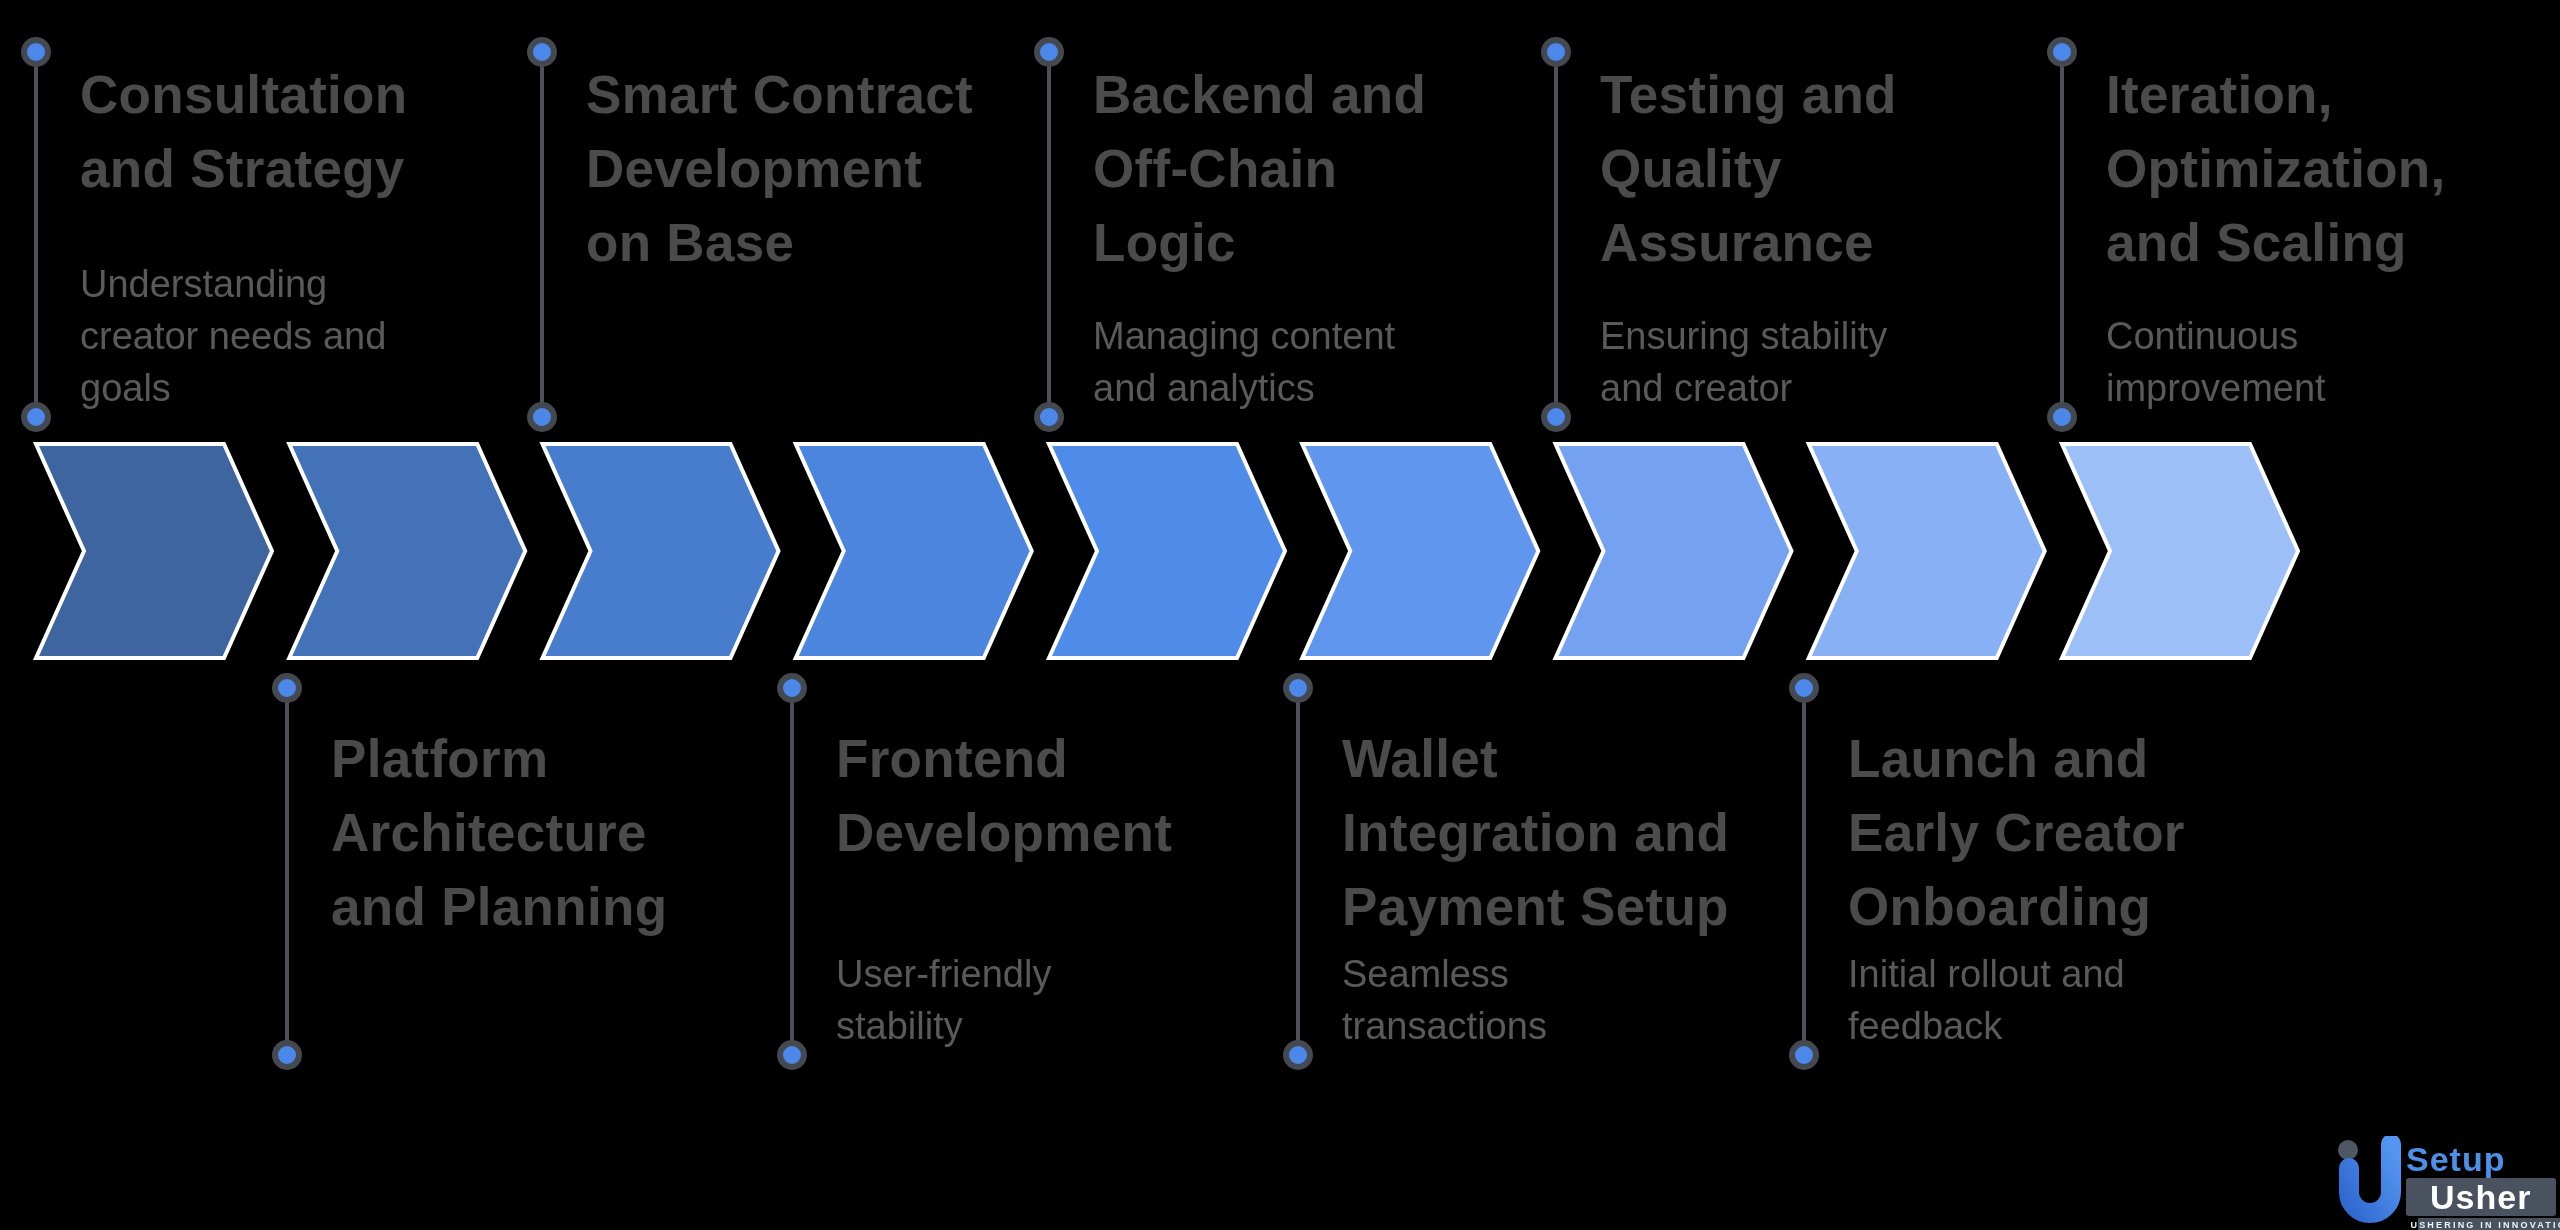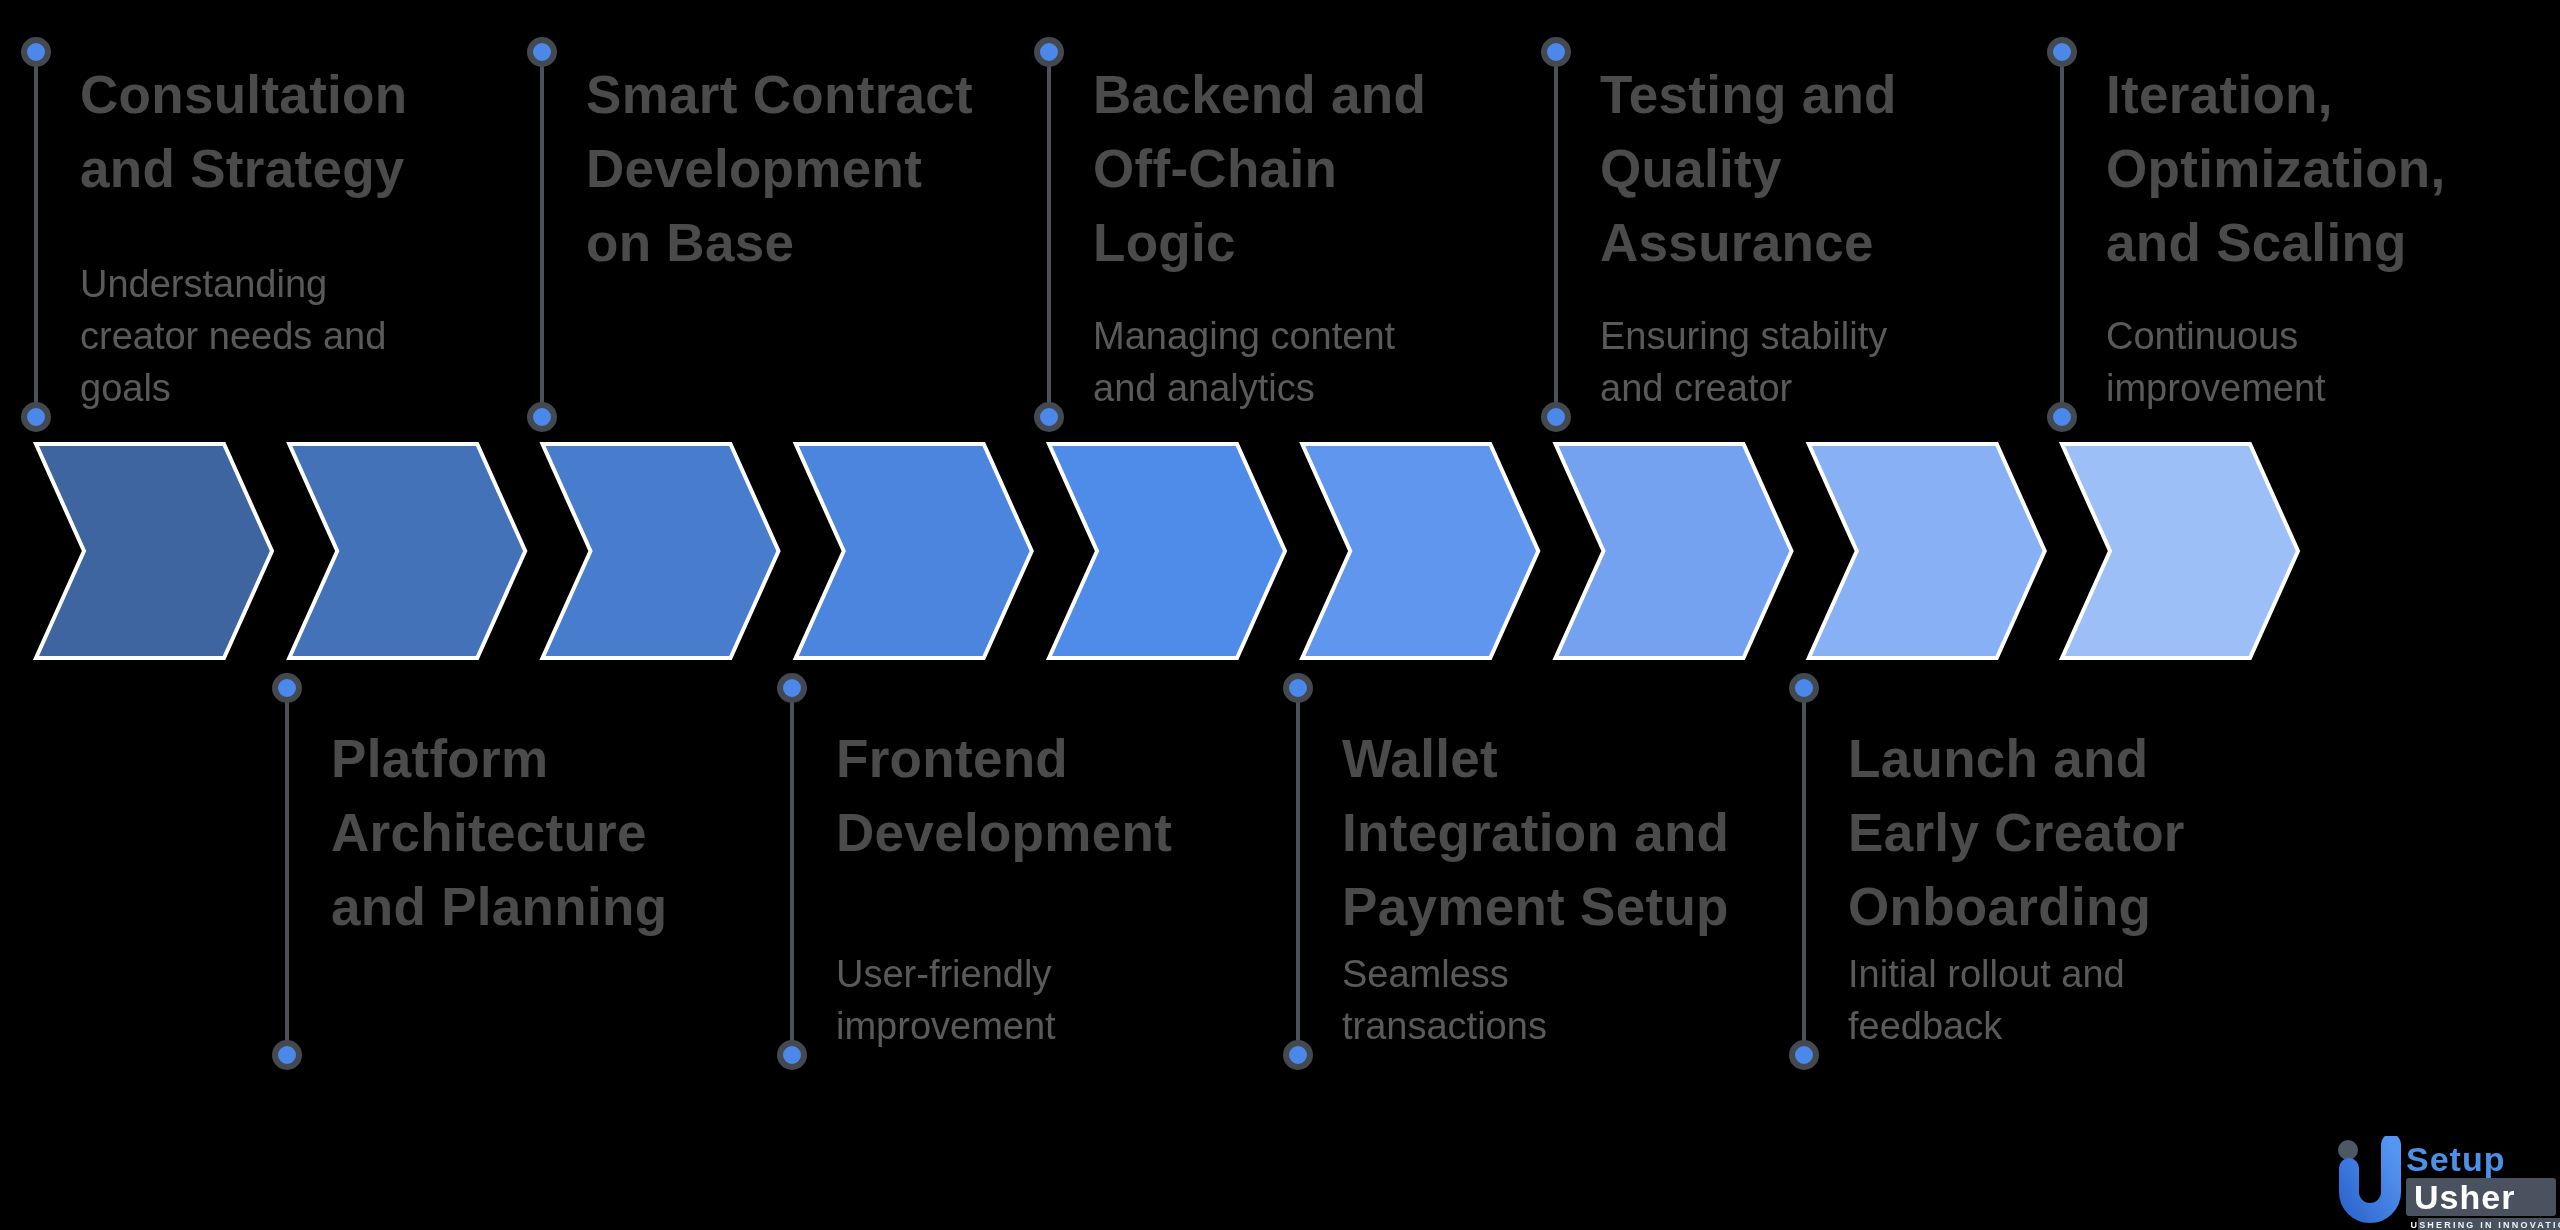--- a/index.html
+++ b/index.html
@@ -82,21 +82,21 @@
     color: var(--logo-idea-color, #4c90e8);
   }
   .usher-box {
     position: absolute;
     left: 70px; top: 42px;
     width: 150px; height: 38px;
     background: var(--logo-box-color, #49525e);
     border-radius: 3px;
     display: flex;
     align-items: center;
-    padding-left: 8px;
+    padding-left: 24px;
     box-sizing: border-box;
   }
   .usher-text {
     font-size: 34px;
     font-weight: 800;
     letter-spacing: 1px;
     color: #ffffff;
   }
   .tagline-bar {
     position: absolute;
@@ -192,21 +192,21 @@
 
 <div class="milestone bottom" style="left:331px">
   <div class="m-title">Platform
 Architecture
 and Planning</div>
 </div>
 <div class="milestone bottom" style="left:836px">
   <div class="m-title">Frontend
 Development</div>
   <div class="m-desc">User-friendly
-improvement</div>
+stability</div>
 </div>
 <div class="milestone bottom" style="left:1342px">
   <div class="m-title">Wallet
 Integration and
 Payment Setup</div>
   <div class="m-desc">Seamless
 transactions</div>
 </div>
 <div class="milestone bottom" style="left:1848px">
   <div class="m-title">Launch and

